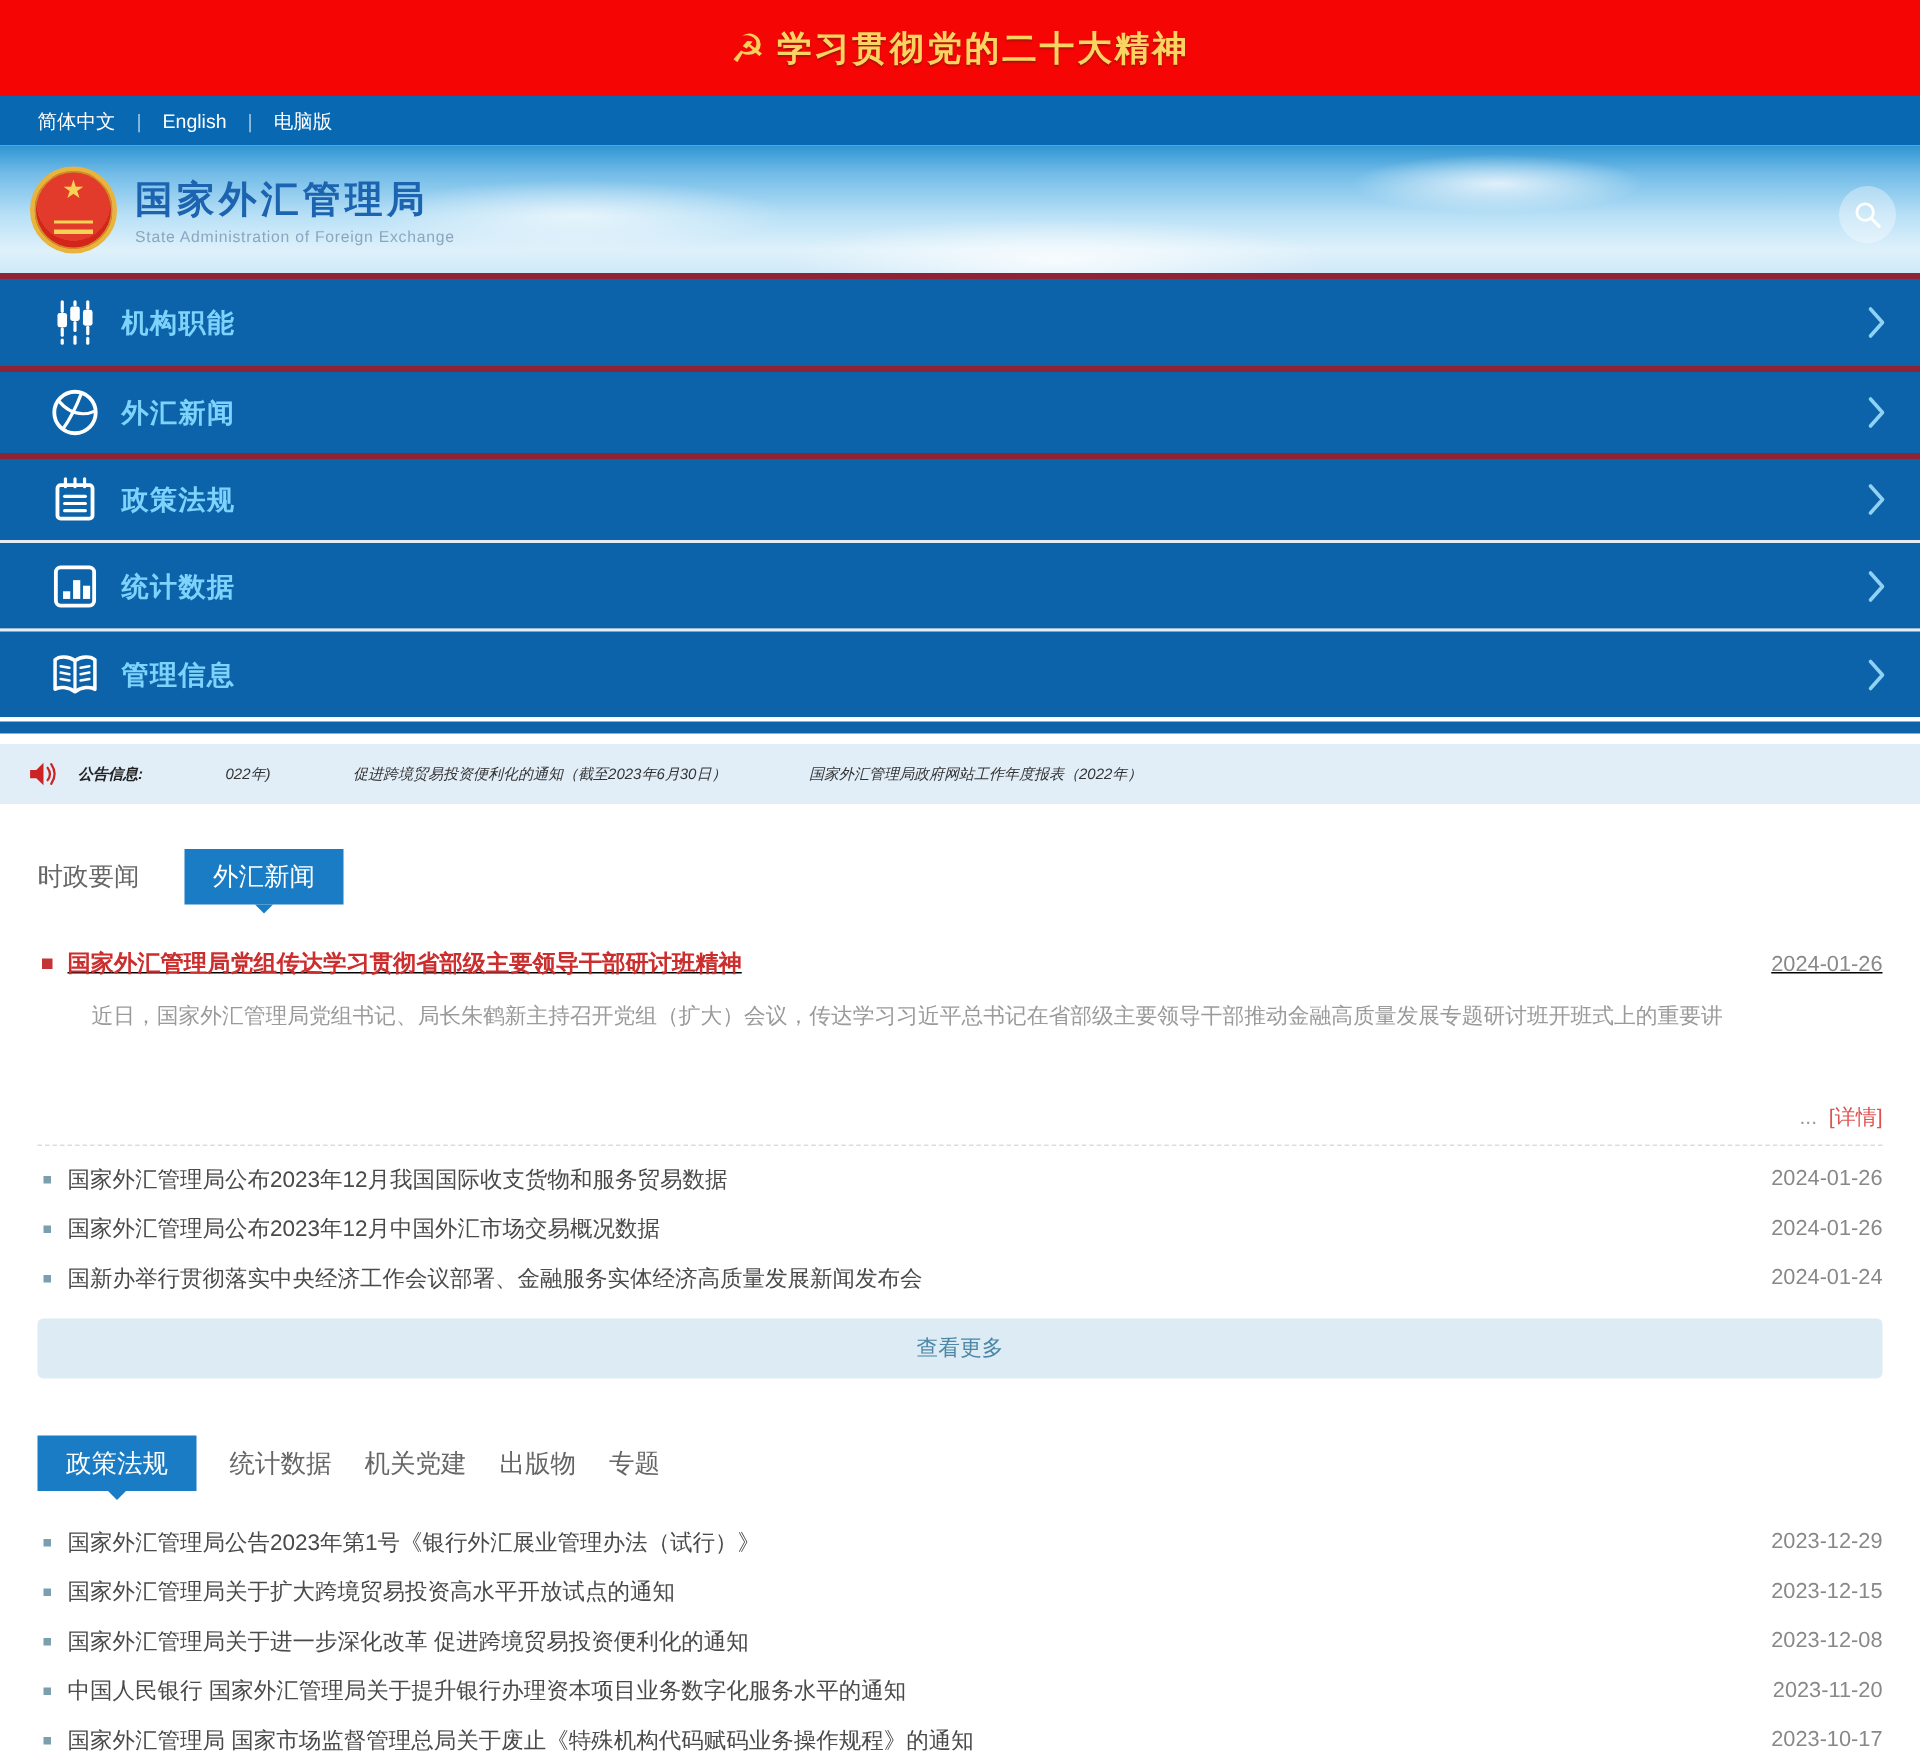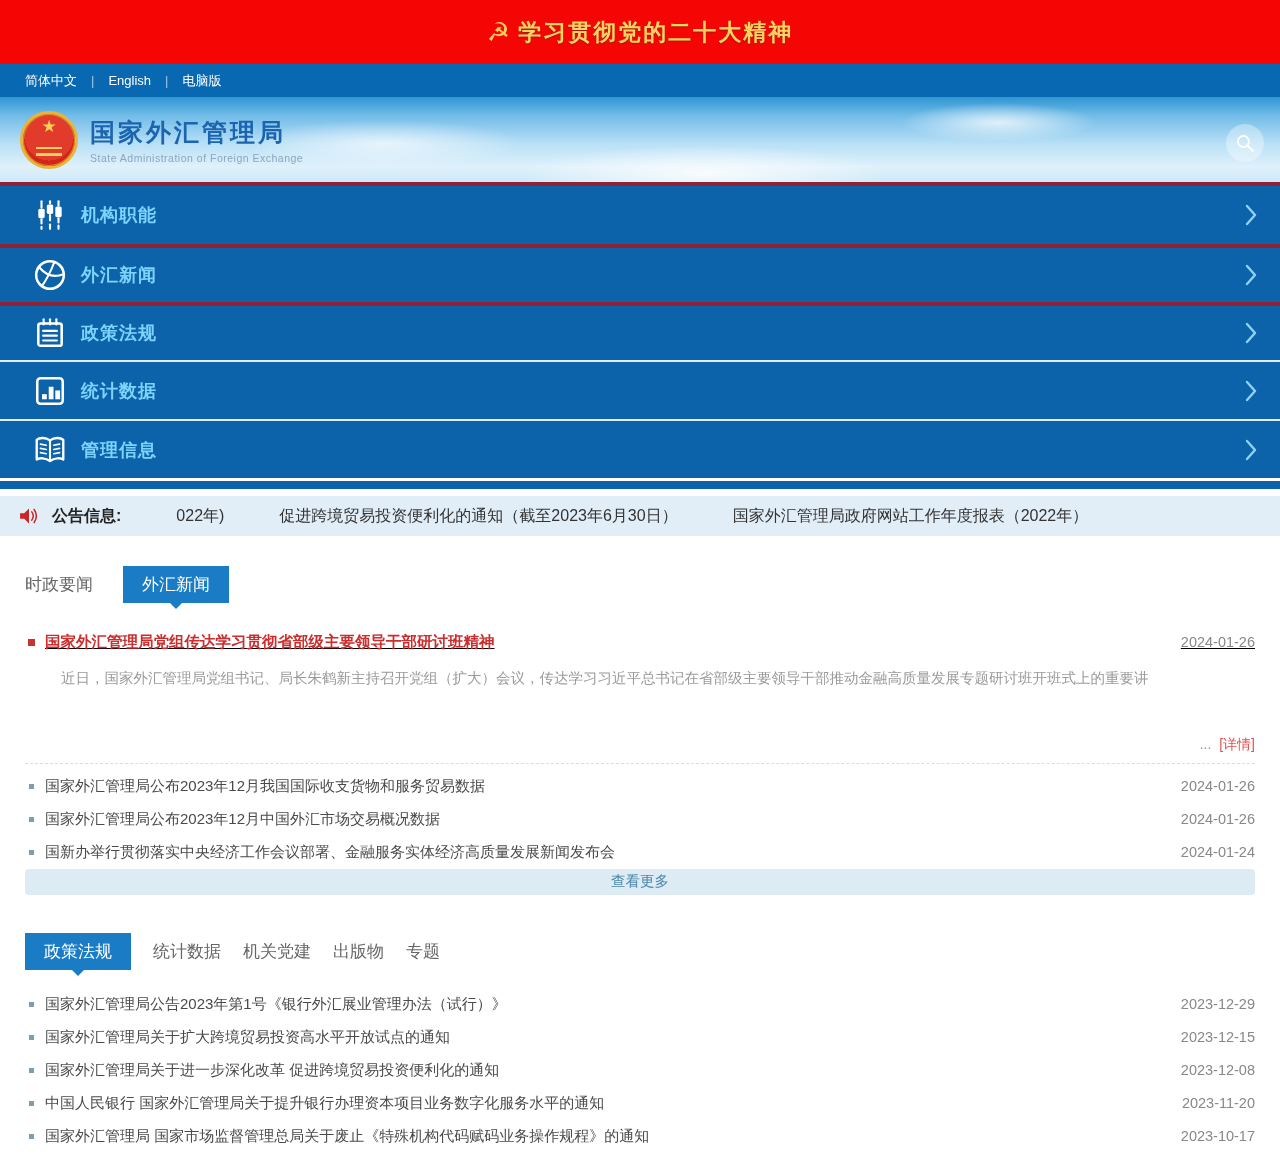--- a/index.html
+++ b/index.html
@@ -46,21 +46,21 @@
   .nav-row { height:58px; background:#0c63aa; display:flex; align-items:center; padding:0 22px 0 33px; cursor:pointer; }
   .nav-row.sep-red { border-top:4px solid #8e2336; }
   .nav-row.sep-light { border-top:2px solid #e4edf4; height:59px; }
   .nav-icon { width:34px; height:34px; flex:0 0 auto; }
   .nav-label { color:#7dd3fc; font-size:18px; font-weight:bold; margin-left:14px; letter-spacing:1px; }
   .nav-chevron { margin-left:auto; width:14px; height:22px; }
   .nav-underline { height:8px; background:#0c63aa; margin-top:3px; }
 
   
   .announce { height:40px; background:#e1edf7; margin-top:7px; display:flex; align-items:center;
-    padding-left:18px; font-size:16px; color:#333; }
+    padding-left:18px; font-size:10px; color:#333;font-style:italic; }
   .announce .spk { width:22px; height:22px; flex:0 0 auto; }
   .announce .ann-label { font-weight:bold; margin-left:12px; color:#222; }
   .announce .ann-item { color:#333; margin-left:55px; cursor:pointer; white-space:nowrap; }
   .announce .ann-item:first-of-type { margin-left:40px; }
 
   
   .section { padding:0 25px; }
   .tabs { display:flex; align-items:center; margin-top:30px; }
   .tab { color:#666; font-size:17px; margin-right:30px; cursor:pointer; position:relative; padding:7px 0; }
   .tab.active { background:#1a7cc4; color:#fff; padding:7px 19px; margin-right:30px; }
@@ -77,21 +77,21 @@
   .feat-more .dots { color:#999; }
   .feat-more .detail { color:#e05252; cursor:pointer; margin-left:4px; }
   .dashed { border-top:1px dashed #d9dde0; margin-top:9px; }
 
   .news-row { display:flex; align-items:center; height:33px; }
   .bullet-sq { width:5px; height:5px; background:#7b9fae; margin:0 11px 0 4px; flex:0 0 auto; }
   .news-title { color:#4a4a4a; font-size:15px; cursor:pointer; white-space:nowrap; }
   .news-date { margin-left:auto; color:#888; font-size:14.5px; }
   .list-top { margin-top:6px; }
 
-  .more-btn { height:26px; background:#dcebf4; border-radius:4px; 
+  .more-btn { height:40px; background:#dcebf4; border-radius:4px; margin-top:10px;
     display:flex; align-items:center; justify-content:center; color:#4d87a8; font-size:14.5px; cursor:pointer; }
 </style>
 </head>
 <body>
 
 <div class="banner">
   <span class="emblem-glyph">☭</span>
   <span class="banner-text">学习贯彻党的二十大精神</span>
 </div>
 

